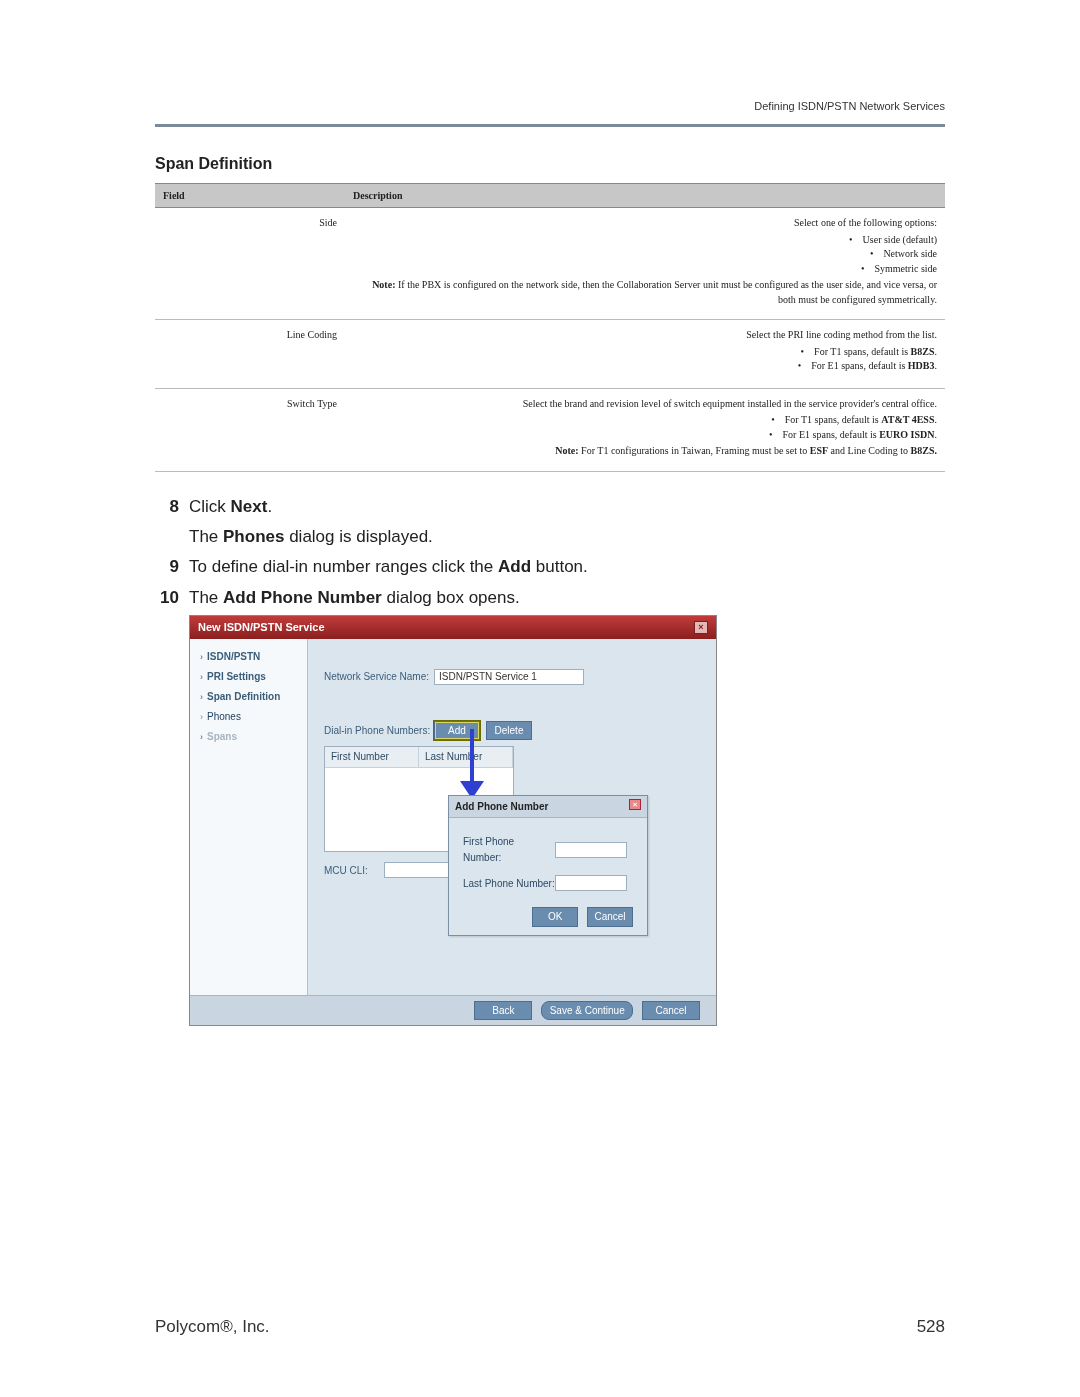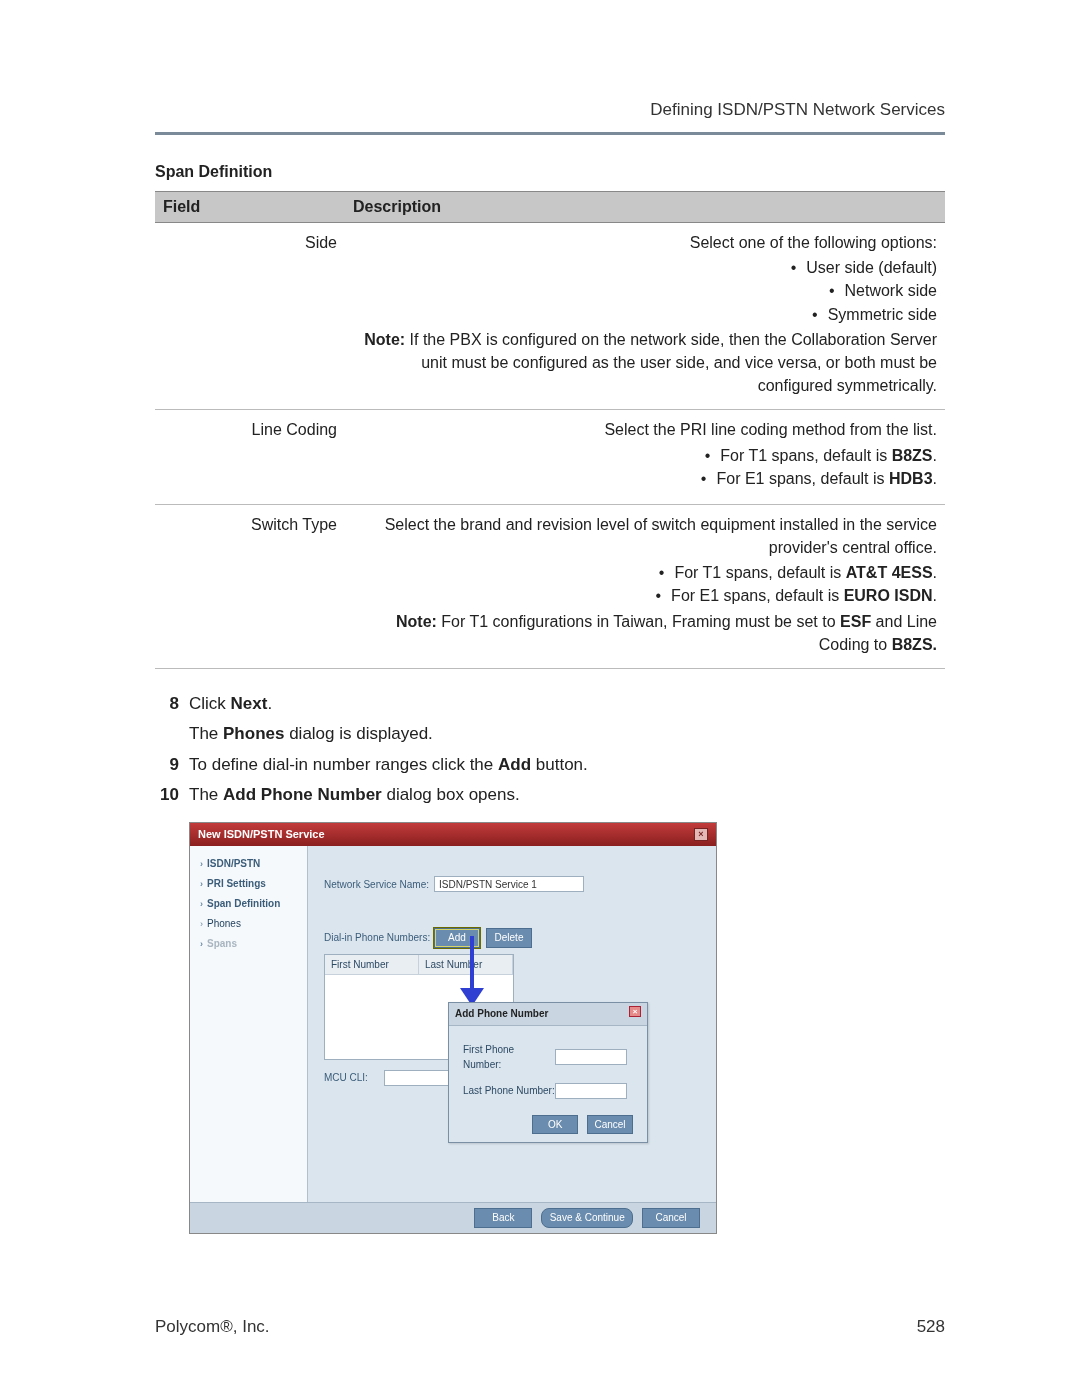--- a/index.html
+++ b/index.html
@@ -9,38 +9,39 @@
     width: 1080px;
     height: 1397px;
     position: relative;
     color: #222;
   }
   .page {
     padding: 100px 135px 60px 155px;
   }
   .header-title {
     text-align: right;
-    font-size: 17px;
+    font-size: 11px;
     color: #333;
     padding-bottom: 12px;
   }
   .header-rule {
     border: none;
     border-top: 3px solid #7a8a99;
     margin-bottom: 28px;
   }
   .table-caption {
     font-weight: bold;
     font-size: 16px;
     margin-bottom: 10px;
   }
   .def-table {
     width: 100%;
     border-collapse: collapse;
-    font-size: 16px;
+    font-size: 10px;
+    font-family: Liberation Serif, serif;
   }
   .def-table th {
     background: #c7c7c7;
     text-align: left;
     font-weight: bold;
     padding: 6px 8px;
     border-top: 1px solid #888;
     border-bottom: 1px solid #888;
   }
   .def-table th.col-field { width: 190px; }
@@ -78,21 +79,21 @@
   }
   .step-body { flex: 1; }
   .step-sub {
     margin-left: 34px;
     margin-bottom: 4px;
   }
 
   
   .dlg-wrap {
     width: 528px;
-    margin: 14px 0 0 34px;
+    margin: 4px 0 0 34px;
     border: 1px solid #888;
     background: #dbe5ee;
     font-family: Tahoma, Arial, sans-serif;
     font-size: 10px;
     color: #222;
   }
   .dlg-titlebar {
     background: linear-gradient(to bottom, #c23b3b, #8a1f1f);
     color: #fff;
     padding: 3px 8px;

